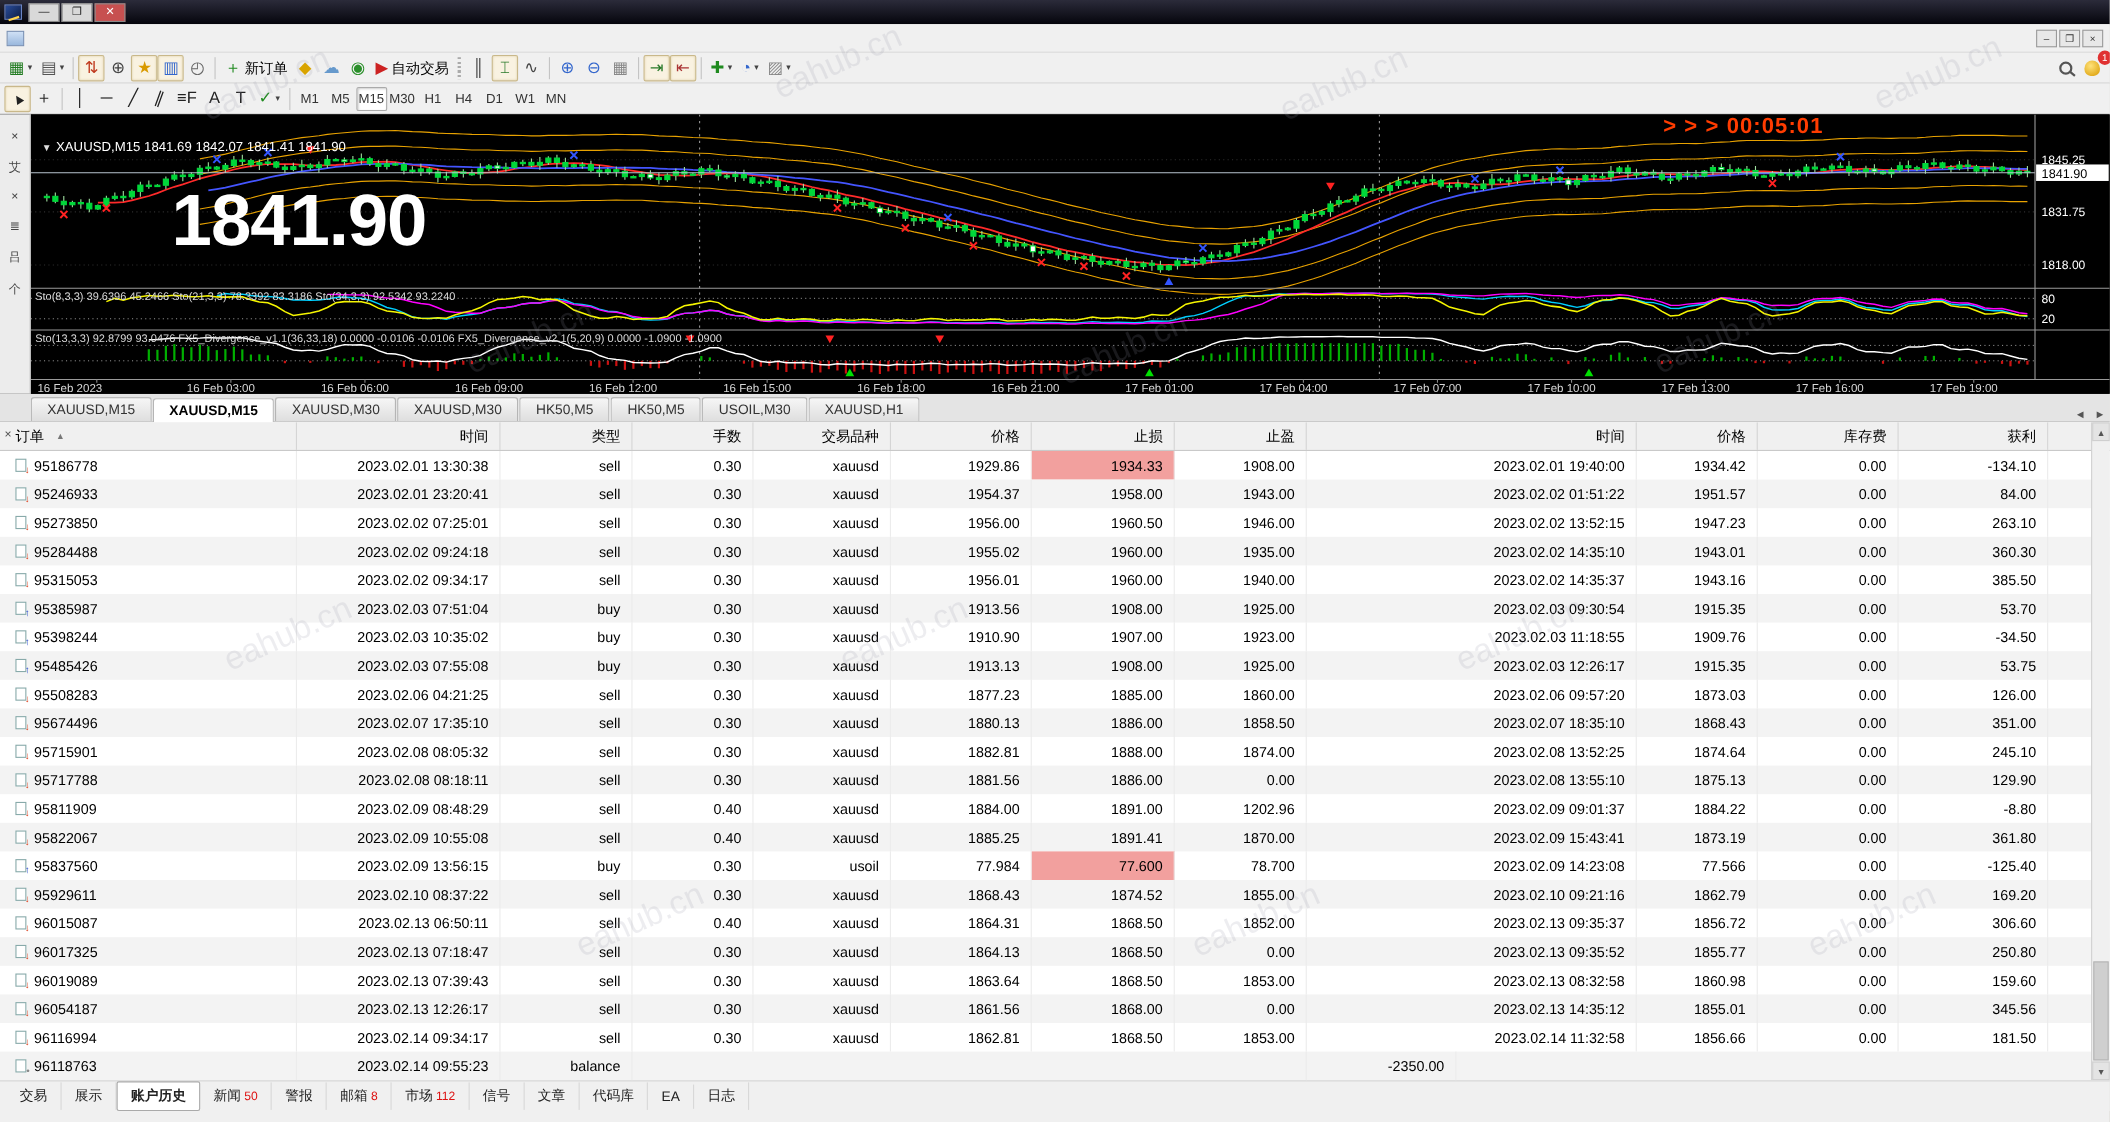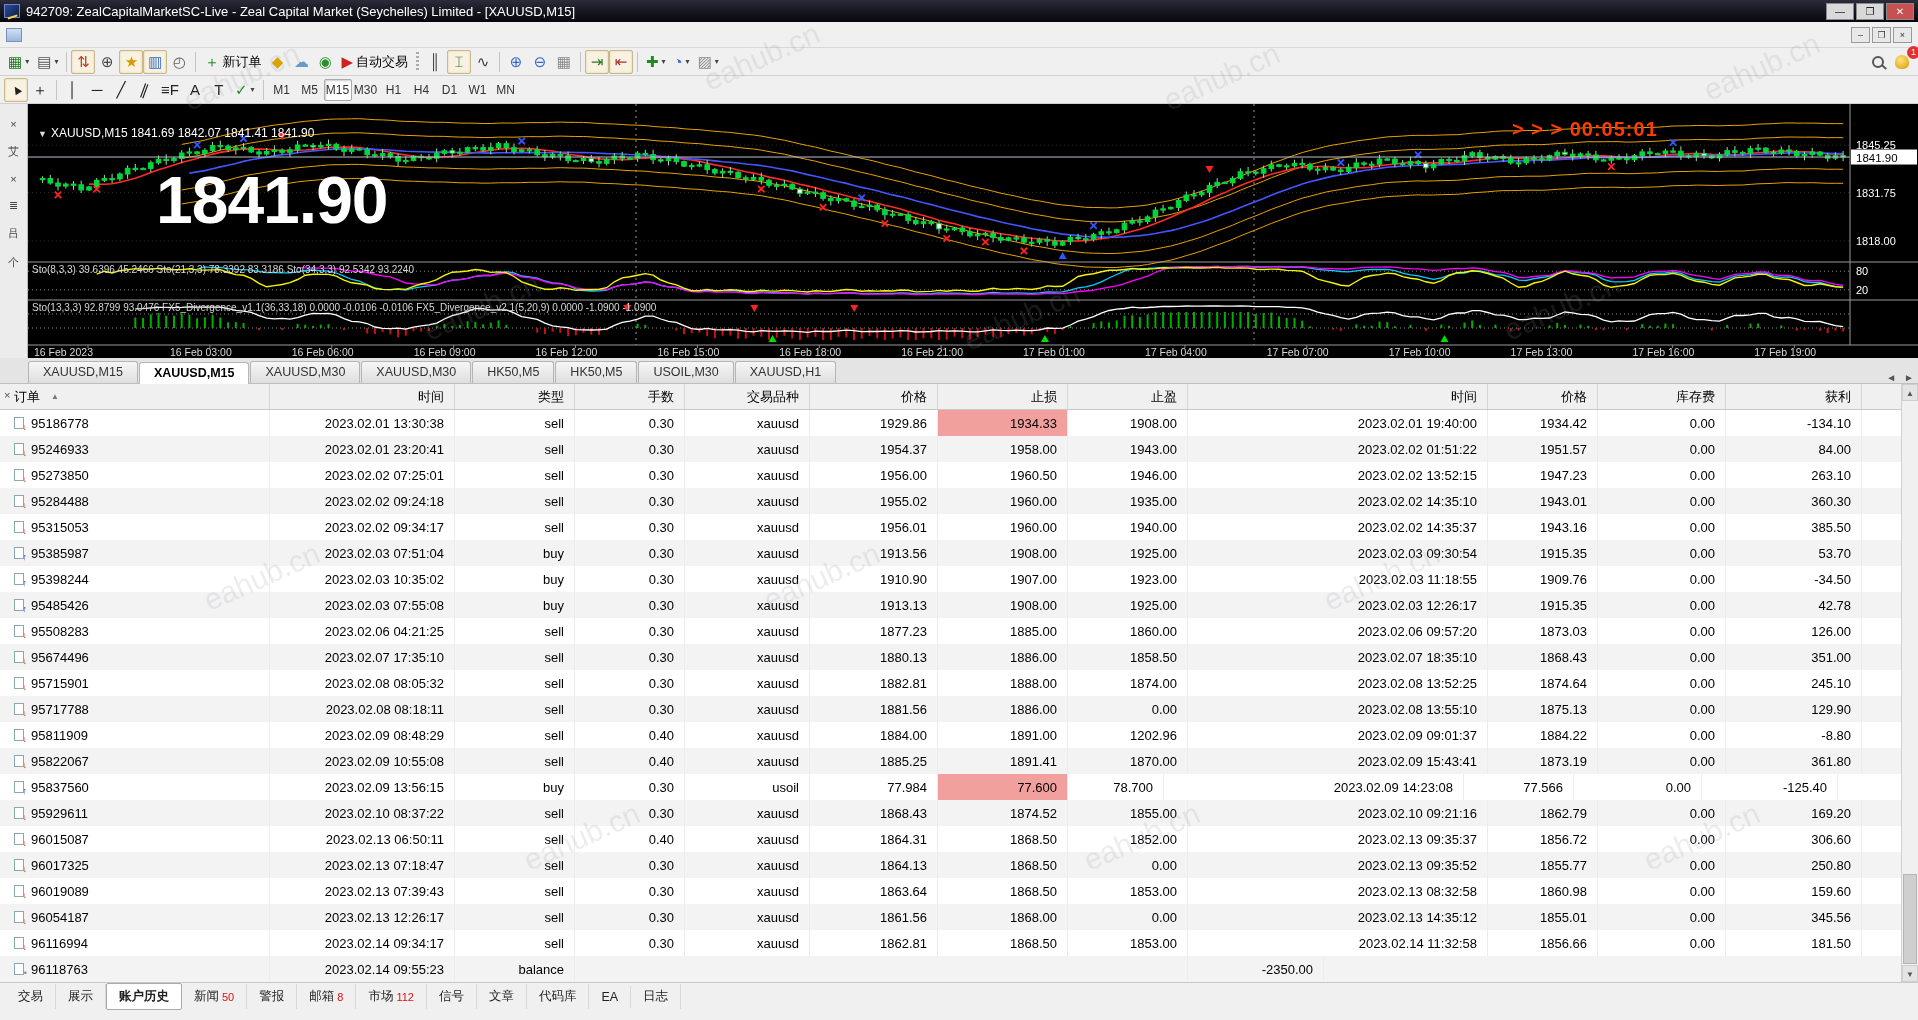--- a/index.html
+++ b/index.html
@@ -59,21 +59,21 @@
   .chartarea { position:relative; height:254px; background:#000; }
   .dockstrip { position:absolute; left:0; top:0; width:28px; height:254px; background:#ececec;
     border-right:1px solid #bbb; z-index:5; }
   .dockstrip span { display:block; text-align:center; font-size:11px; color:#444; margin-top:14px; }
   .chartwrap { position:absolute; left:28px; top:0; width:1890px; height:254px; }
   .chartwrap svg { display:block; }
   .ohlc-line { position:absolute; left:10px; top:22px; color:#fff; font-size:12px; z-index:6; }
   .ohlc-line .tri { font-size:9px; margin-right:4px; color:#ddd; }
   .bigprice { position:absolute; left:128px; top:58px; color:#fff; font-size:66px;
     font-weight:bold; letter-spacing:-1px; z-index:6; }
-  .countdown { position:absolute; left:1484px; top:14px; color:#ff3c00; font-size:20px;
+  .countdown { position:absolute; left:1484px; top:0; color:#ff3c00; font-size:20px;
     font-weight:bold; letter-spacing:1px; z-index:6; }
 
   
   .charttabs { height:26px; background:#e4e4e4; border-bottom:1px solid #bfbfbf;
     display:flex; align-items:flex-end; padding-left:28px; }
   .ctab { padding:3px 14px 4px; border:1px solid #b5b5b5; border-bottom:none; margin-right:1px;
     background:linear-gradient(#f6f6f6,#dedede); font-size:12.5px; color:#333;
     border-radius:3px 3px 0 0; }
   .ctab.active { background:#fff; font-weight:bold; color:#000; position:relative; top:1px; }
   .charttabs .spacer { flex:1; }
@@ -125,21 +125,20 @@
   .wm { position:absolute; z-index:60; pointer-events:none; color:rgba(150,150,165,.17);
     font-size:30px; transform:rotate(-24deg); }
 </style>
 </head>
 <body>
 
 <div id="app">
 
   <div class="titlebar">
     <span class="app-icon"></span>
-    <span class="title-text">942709: ZealCapitalMarketSC-Live - Zeal Capital Market (Seychelles) Limited - [XAUUSD,M15]</span>
     <span class="winbtns">
       <span class="winbtn">—</span>
       <span class="winbtn">❐</span>
       <span class="winbtn close">✕</span>
     </span>
   </div>
 
   <div class="menubar">
     <span class="mdi-icon"></span>
     <span class="spacer"></span>
@@ -1238,21 +1237,21 @@
         <span class="tc" style="width: 185px;">2023.02.03 07:55:08</span>
         <span class="tc" style="width: 120px;">buy</span>
         <span class="tc" style="width: 110px;">0.30</span>
         <span class="tc" style="width: 125px;">xauusd</span>
         <span class="tc" style="width: 128px;">1913.13</span>
         <span class="tc" style="width: 130px;">1908.00</span>
         <span class="tc" style="width: 120px;">1925.00</span>
         <span class="tc" style="width: 300px;">2023.02.03 12:26:17</span>
         <span class="tc" style="width: 110px;">1915.35</span>
         <span class="tc" style="width: 128px;">0.00</span>
-        <span class="tc" style="width: 136px;">42.78</span>
+        <span class="tc" style="width: 136px;">53.75</span>
       </div>
       <div class="trow">
         <span class="tc first" style="width: 270px;">
           <span class="doc sell">
             <i>↓</i>
           </span>
           <span>95508283</span>
         </span>
         <span class="tc" style="width: 185px;">2023.02.06 04:21:25</span>
         <span class="tc" style="width: 120px;">sell</span>
@@ -1367,21 +1366,21 @@
             <i>↑</i>
           </span>
           <span>95837560</span>
         </span>
         <span class="tc" style="width: 185px;">2023.02.09 13:56:15</span>
         <span class="tc" style="width: 120px;">buy</span>
         <span class="tc" style="width: 110px;">0.30</span>
         <span class="tc" style="width: 125px;">usoil</span>
         <span class="tc" style="width: 128px;">77.984</span>
         <span class="tc hl" style="width: 130px;">77.600</span>
-        <span class="tc" style="width: 96px; padding-left: 24px;">78.700</span>
+        <span class="tc" style="width: 120px; padding-left: 24px;">78.700</span>
         <span class="tc" style="width: 300px;">2023.02.09 14:23:08</span>
         <span class="tc" style="width: 110px; text-align: right;">77.566</span>
         <span class="tc" style="width: 128px;">0.00</span>
         <span class="tc" style="width: 136px;">-125.40</span>
       </div>
       <div class="trow alt">
         <span class="tc first" style="width: 270px;">
           <span class="doc sell">
             <i>↓</i>
           </span>

